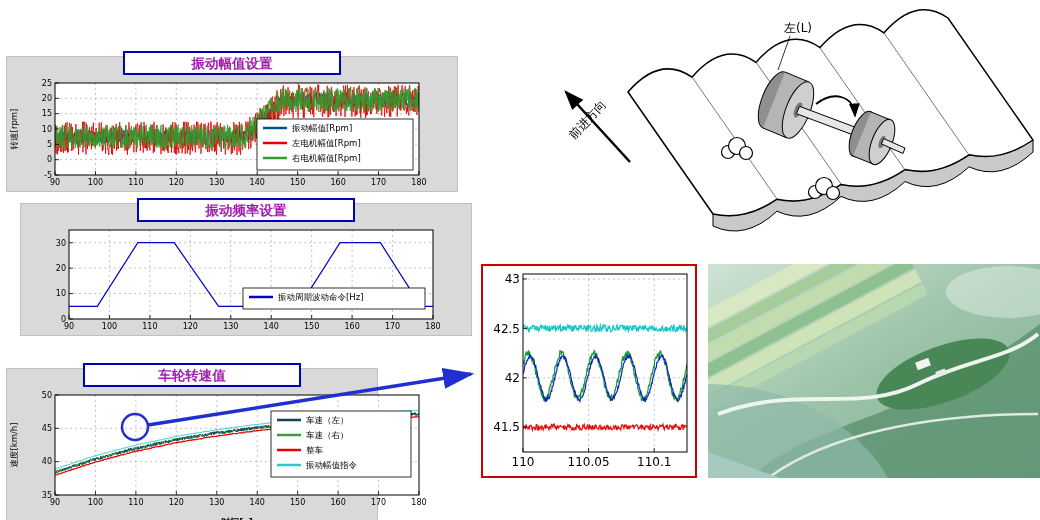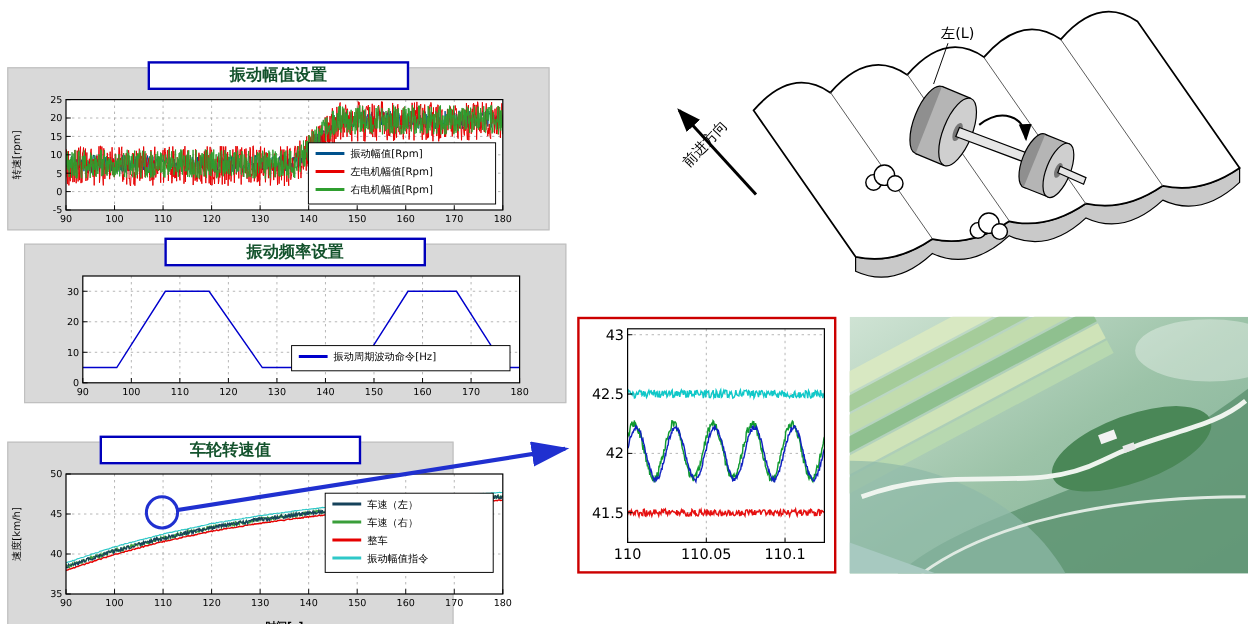--- a/index.html
+++ b/index.html
@@ -4,21 +4,21 @@
 <style>
   html,body{margin:0;padding:0;background:#fff;}
   body{width:1040px;height:520px;overflow:hidden;font-family:"DejaVu Sans","Liberation Sans",sans-serif;}
   .canvas{position:relative;width:1040px;height:520px;background:#fff;}
   .panel{position:absolute;background:var(--panel-bg,#d9d9d9);border:1px solid #c0c0c0;box-sizing:border-box;}
   #panel-amplitude{left:6px;top:56px;width:452px;height:136px;}
   #panel-frequency{left:20px;top:203px;width:452px;height:133px;}
   #panel-wheel{left:6px;top:368px;width:372px;height:164px;}
   .ptitle{position:absolute;top:-6px;left:50%;transform:translateX(-50%);width:214px;height:20px;line-height:20px;
           background:#fff;border:2px solid var(--title-border,#0000bb);font-weight:bold;font-size:13.5px;
-          text-align:center;z-index:2;color:#14532d;}
+          text-align:center;z-index:2;color:#a21caf;}
   svg.chart{position:absolute;left:0;background:transparent;}
   #chart-amplitude{top:22px;}
   #chart-frequency{top:22px;}
   #chart-wheel-speed{top:22px;}
   #zoom-panel{position:absolute;left:481px;top:264px;width:216px;height:214px;background:#fff;
               border:2px solid var(--zoom-border,#cc0000);box-sizing:border-box;}
   #diagram{position:absolute;left:478px;top:0;}
   #photo{position:absolute;left:708px;top:264px;}
   #overlay{position:absolute;left:0;top:0;pointer-events:none;z-index:5;}
 </style>

